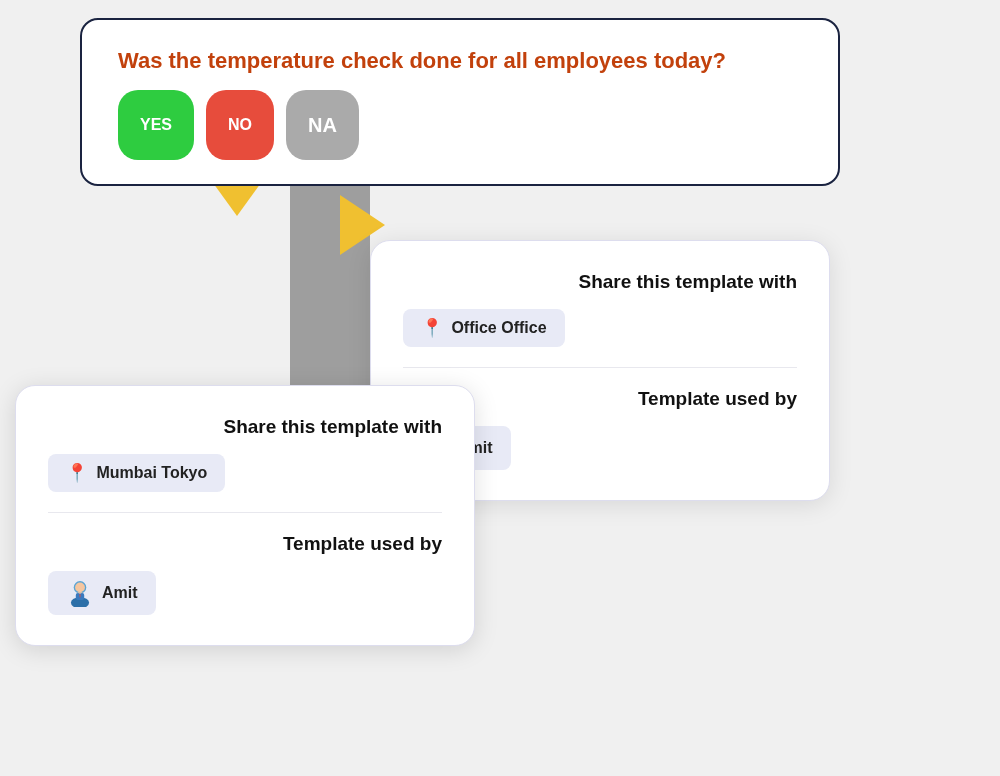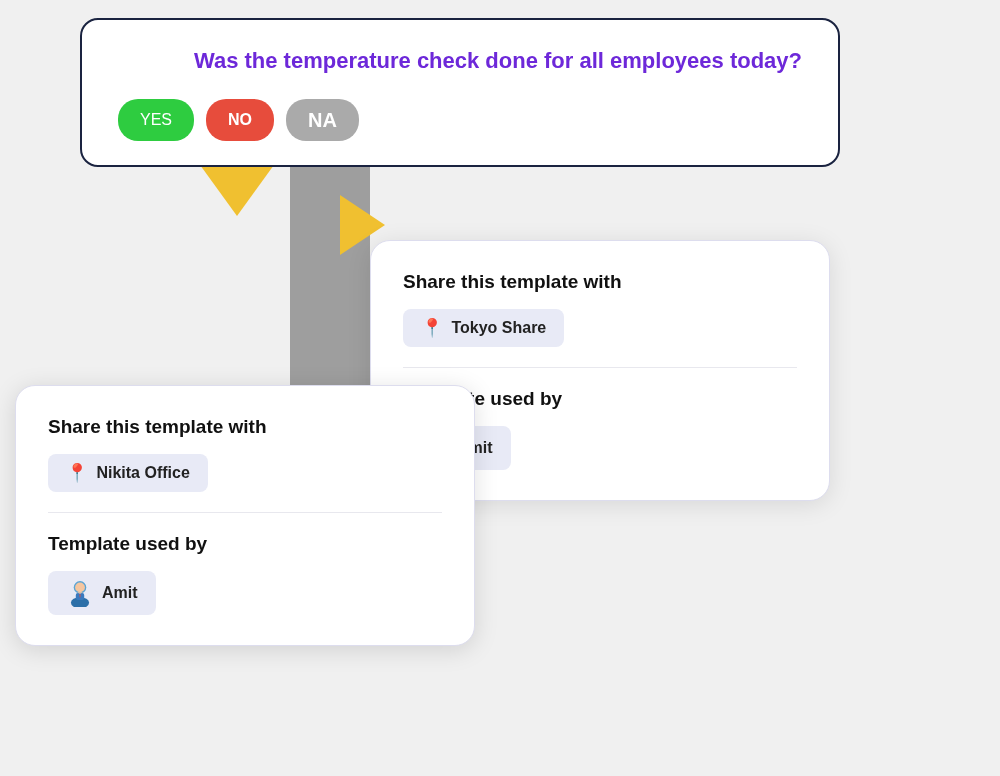--- a/index.html
+++ b/index.html
@@ -20,44 +20,43 @@
       width: 760px;
       background: #fff;
       border-radius: 18px;
       border: 2.5px solid #1a2340;
       padding: 28px 36px 24px 36px;
       z-index: 10;
     }
     .question-text {
       font-size: 22px;
       font-weight: 700;
-      color: #6d28d9;
-      margin-bottom: 25px;
-      text-align: right;
+      color: #c2410c;
+      margin-bottom: 16px;
     }
     .answer-buttons {
       display: flex;
       gap: 12px;
     }
     .btn-yes {
       background: #2ecc40;
       color: #fff;
       border: none;
       border-radius: 20px;
       padding: 8px 22px;
       font-size: 16px;
-      font-weight: 400;
+      font-weight: 700;
       cursor: pointer;
     }
     .btn-no {
       background: #e74c3c;
       color: #fff;
       border: none;
       border-radius: 20px;
-      padding: 12px 22px;
+      padding: 26px 22px;
       font-size: 16px;
       font-weight: 700;
       cursor: pointer;
     }
     .btn-na {
       background: #aaa;
       color: #fff;
       border: none;
       border-radius: 20px;
       padding: 8px 22px;
@@ -117,20 +116,21 @@
       box-shadow: 0 4px 24px rgba(0,0,0,0.13);
       padding: 30px 32px 30px 32px;
       z-index: 9;
     }
 
     .card-section-title {
       font-size: 19px;
       font-weight: 700;
       color: #111;
       margin-bottom: 16px;
+      text-align: right;
     }
 
     .divider {
       border: none;
       border-top: 1.5px solid #e8e8ee;
       margin: 20px 0;
     }
 
     
     .location-chip {
@@ -187,21 +187,21 @@
 
 <div style="position:absolute; top:158px; left:195px; z-index:5;">
   <div style="width:0;height:0;border-left:42px solid transparent;border-right:42px solid transparent;border-top:58px solid #f0c030;"></div>
 </div>
 <div class="arrow-right"></div>
 
 <div class="card-tokyo">
   <div class="card-section-title">Share this template with</div>
   <div class="location-chip">
     <span class="location-pin">📍</span>
-    <span>Tokyo Share</span>
+    <span>Office Office</span>
   </div>
   <hr class="divider">
   <div class="card-section-title">Template used by</div>
   <div class="users-row">
     <div class="user-chip">
 
       <svg class="user-avatar" viewBox="0 0 40 40" xmlns="http://www.w3.org/2000/svg">
         <circle cx="20" cy="12" r="9" fill="#5ba4d4"></circle>
         <ellipse cx="20" cy="34" rx="13" ry="8" fill="#2c6fa8"></ellipse>
         <circle cx="20" cy="12" r="7" fill="#f5c6a0"></circle>
@@ -212,21 +212,21 @@
       </svg>
       <span>Amit</span>
     </div>
   </div>
 </div>
 
 <div class="card-mumbai">
   <div class="card-section-title">Share this template with</div>
   <div class="location-chip">
     <span class="location-pin">📍</span>
-    <span>Nikita Office</span>
+    <span>Mumbai Tokyo</span>
   </div>
   <hr class="divider">
   <div class="card-section-title">Template used by</div>
   <div class="users-row">
     <div class="user-chip">
       <svg class="user-avatar" viewBox="0 0 40 40" xmlns="http://www.w3.org/2000/svg">
         <circle cx="20" cy="12" r="9" fill="#5ba4d4"></circle>
         <ellipse cx="20" cy="34" rx="13" ry="8" fill="#2c6fa8"></ellipse>
         <circle cx="20" cy="12" r="7" fill="#f5c6a0"></circle>
         <rect x="14" y="20" width="12" height="10" rx="3" fill="#3a7abf"></rect>

